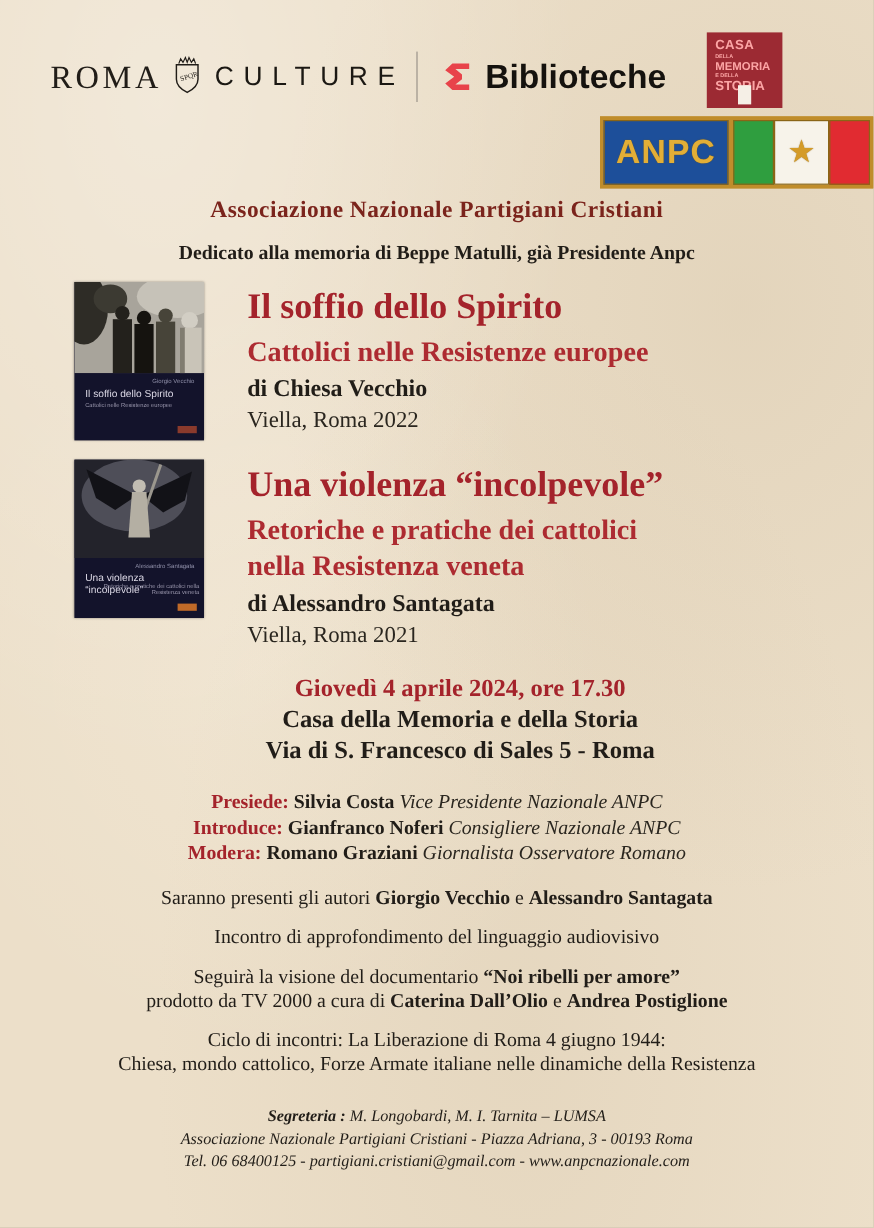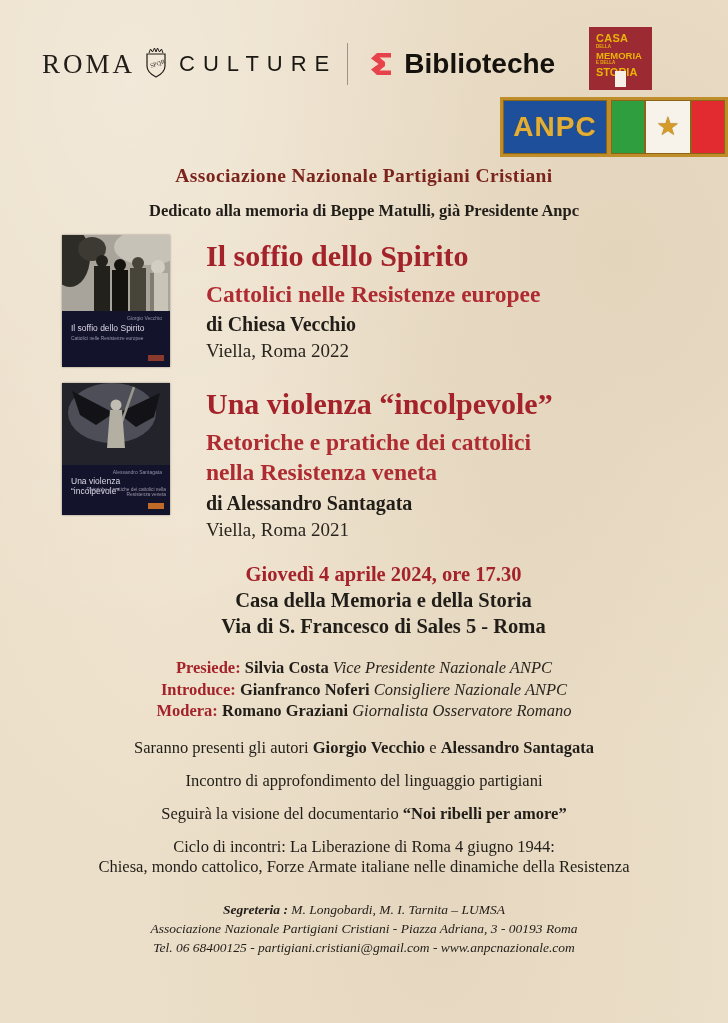--- a/index.html
+++ b/index.html
@@ -24,21 +24,21 @@
   .header-left { position:absolute; left:42px; top:16px; display:flex; align-items:center; }
   .roma-word { font-size:27px; letter-spacing:3px; color:#211d18; }
   .crest { margin:0 10px 0 8px; }
   .culture-word { font-family:"Liberation Sans","DejaVu Sans",sans-serif; font-size:22px; font-weight:500; letter-spacing:8px; color:#1b1813; }
   .header-divider { width:1px; height:42px; background:#9a948a; margin:0 18px 0 10px; }
   .biblio { display:flex; align-items:center; }
   .biblio-word { font-family:"Liberation Sans","DejaVu Sans",sans-serif; font-size:28px; font-weight:600; color:#15120e; margin-left:8px; }
   .casa-logo {
     position:absolute; right:76px; top:0;
     width:63px; height:63px; background:#9c2a33;
-    color:#eab308; font-family:"Liberation Sans","DejaVu Sans",sans-serif;
+    color:#fca5a5; font-family:"Liberation Sans","DejaVu Sans",sans-serif;
     padding:6px 0 16px 7px; line-height:1;
   }
   .casa-l1 { font-size:11px; font-weight:bold; letter-spacing:.3px; }
   .casa-l2 { font-size:4.5px; font-weight:bold; margin-top:1px; }
   .casa-l3 { font-size:9.5px; font-weight:bold; margin-top:1px; }
   .casa-l4 { font-size:4.5px; font-weight:bold; margin-top:1px; }
   .casa-l5 { font-size:11px; font-weight:bold; margin-top:1px; }
   .casa-door { position:absolute; left:26px; bottom:3px; width:11px; height:16px; background:#f5efe6; }
 
   
@@ -238,25 +238,28 @@
         <span class="sp-role">Modera:</span>
         <span class="sp-name">Romano Graziani</span>
         <span class="sp-title">Giornalista Osservatore Romano</span>
       </div>
     </div>
 
     <div class="note authors-line">
       <span>Saranno presenti gli autori </span><span class="b">Giorgio Vecchio</span><span> e </span><span class="b">Alessandro Santagata</span>
     </div>
 
-    <div class="note meeting-line">Incontro di approfondimento del linguaggio partigiani</div>
+    <div class="note meeting-line">Incontro di approfondimento del linguaggio audiovisivo</div>
 
     <div class="note doc-block">
       <div>
         <span>Seguirà la visione del documentario </span><span class="b">“Noi ribelli per amore”</span>
+      </div>
+      <div>
+        <span>prodotto da TV 2000  a cura di </span><span class="b">Caterina Dall’Olio</span><span> e </span><span class="b">Andrea Postiglione</span>
       </div>
     </div>
 
     <div class="note cycle-block">
       <div>Ciclo di incontri: La Liberazione di Roma 4 giugno 1944:</div>
       <div>Chiesa, mondo cattolico, Forze Armate italiane nelle dinamiche della Resistenza</div>
     </div>
 
     <div class="footer">
       <div>

